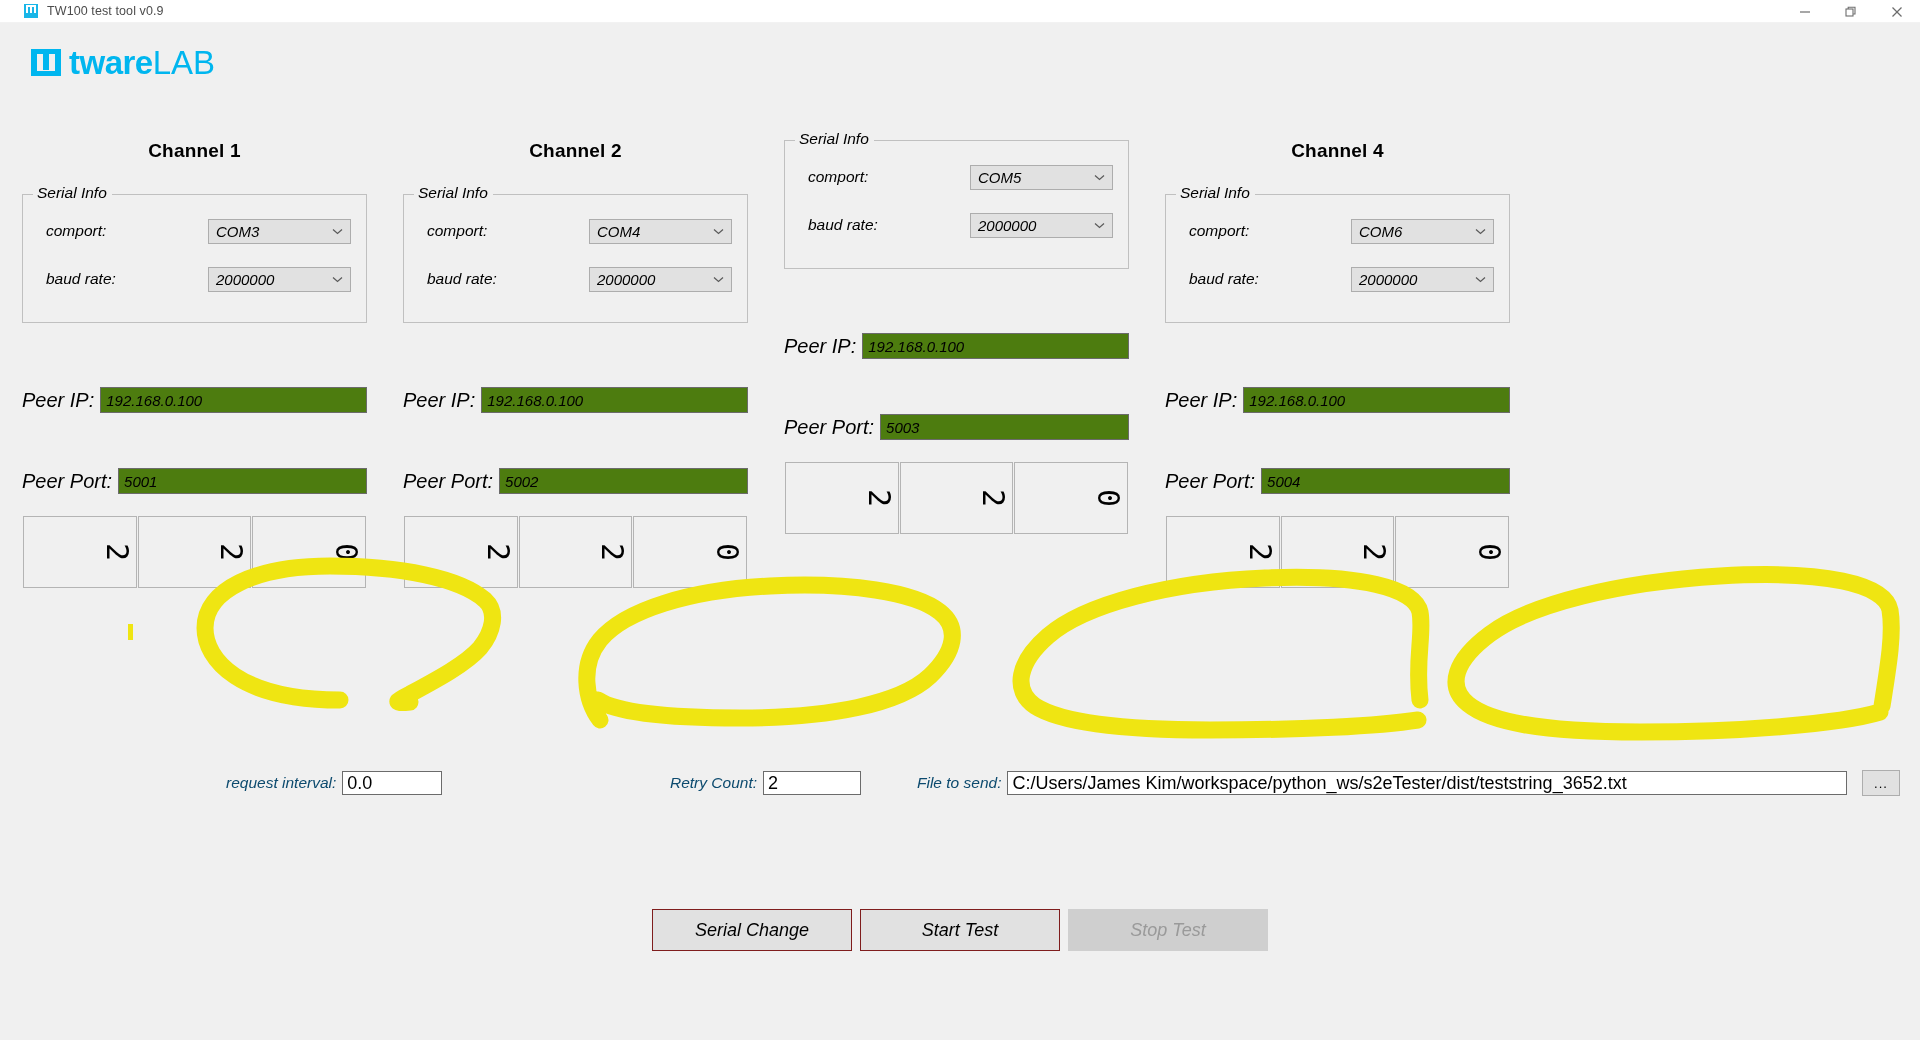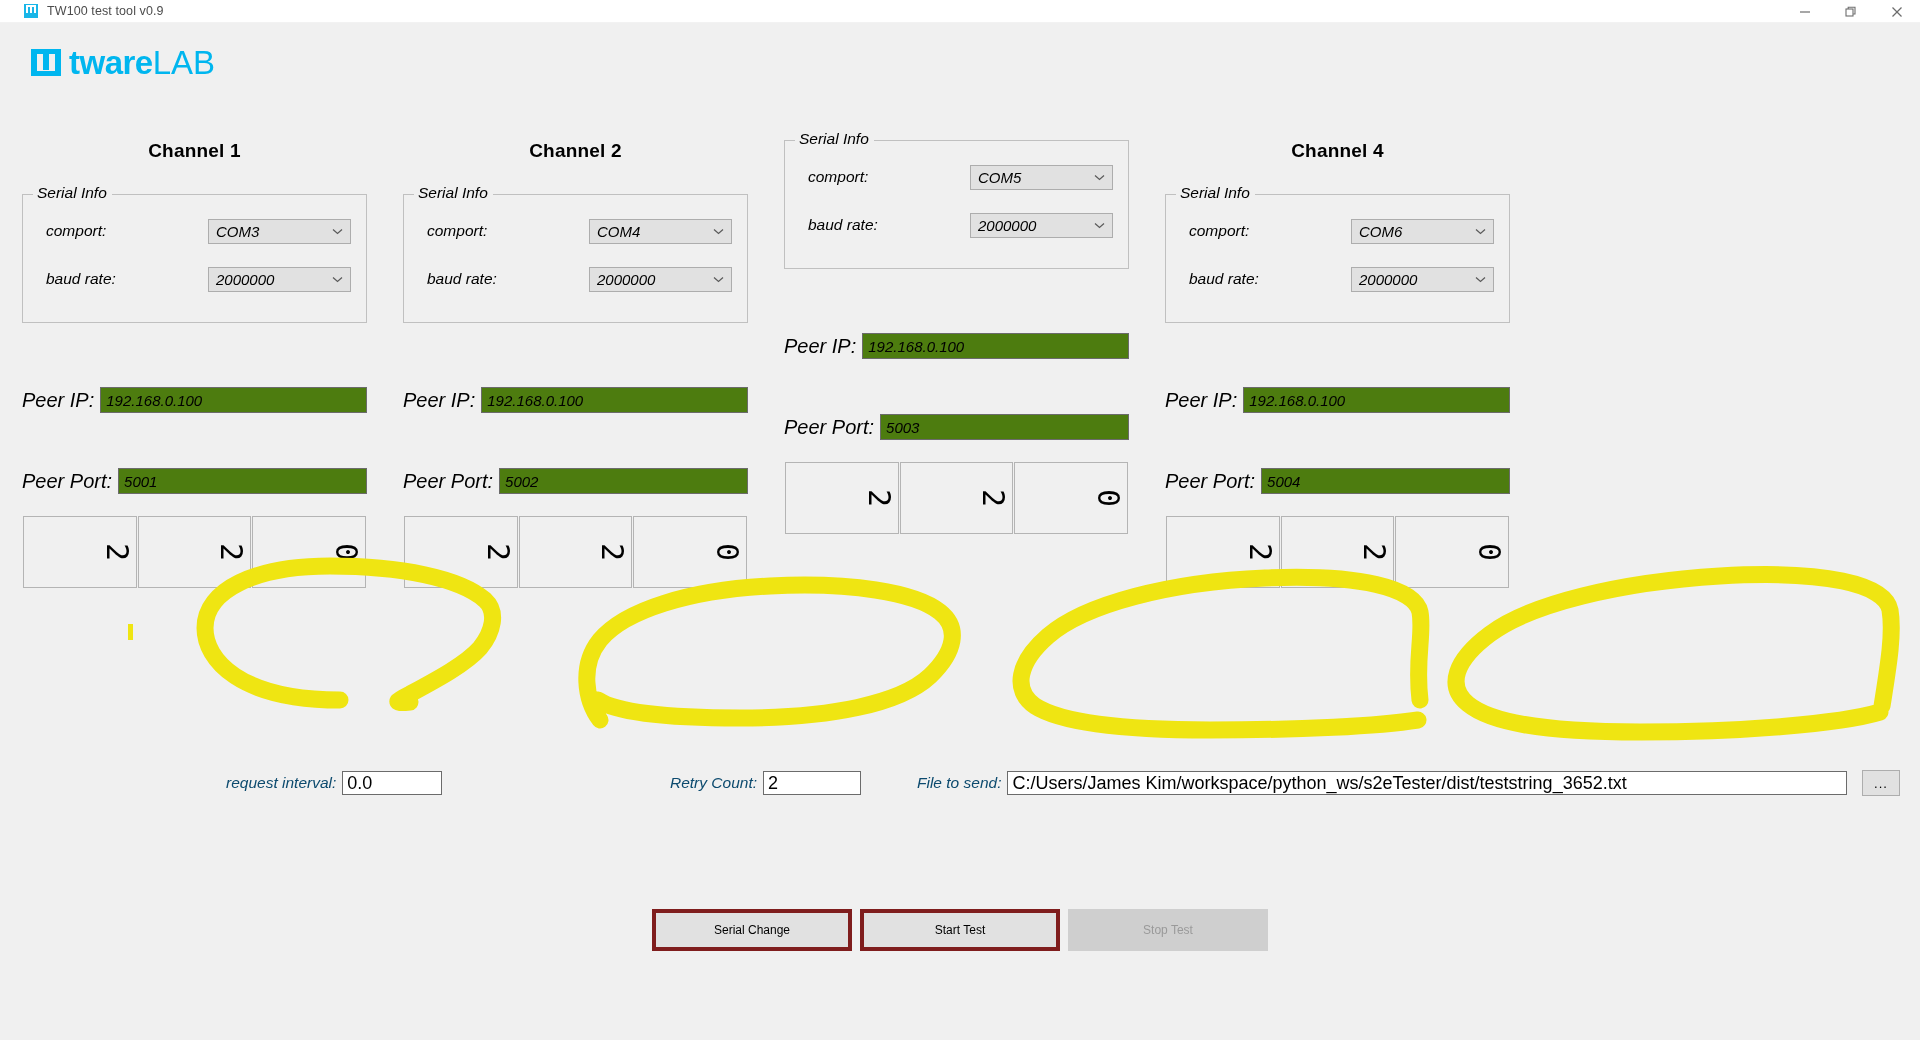--- a/index.html
+++ b/index.html
@@ -270,26 +270,27 @@
   
   #actions {
     position: absolute;
     left: 0; top: 909px;
     width: 1920px;
     display: flex;
     justify-content: center;
   }
   .abtn {
     width: 200px; height: 42px;
-    border: 4px solid #7f1d1d;
+    border: 1px solid #7f1d1d;
     background: #e1e1e1;
     display: flex; align-items: center; justify-content: center;
-    font-size: 12px;
+    font-size: 18px;
     color: #000;
     margin-right: 8px;
+    font-style: italic;
   }
   .abtn:last-child { margin-right: 0; }
   .abtn.disabled {
     background: #cfcfcf;
     border-color: #cfcfcf;
     color: #9a9a9a;
   }
 </style>
 </head>
 <body>

